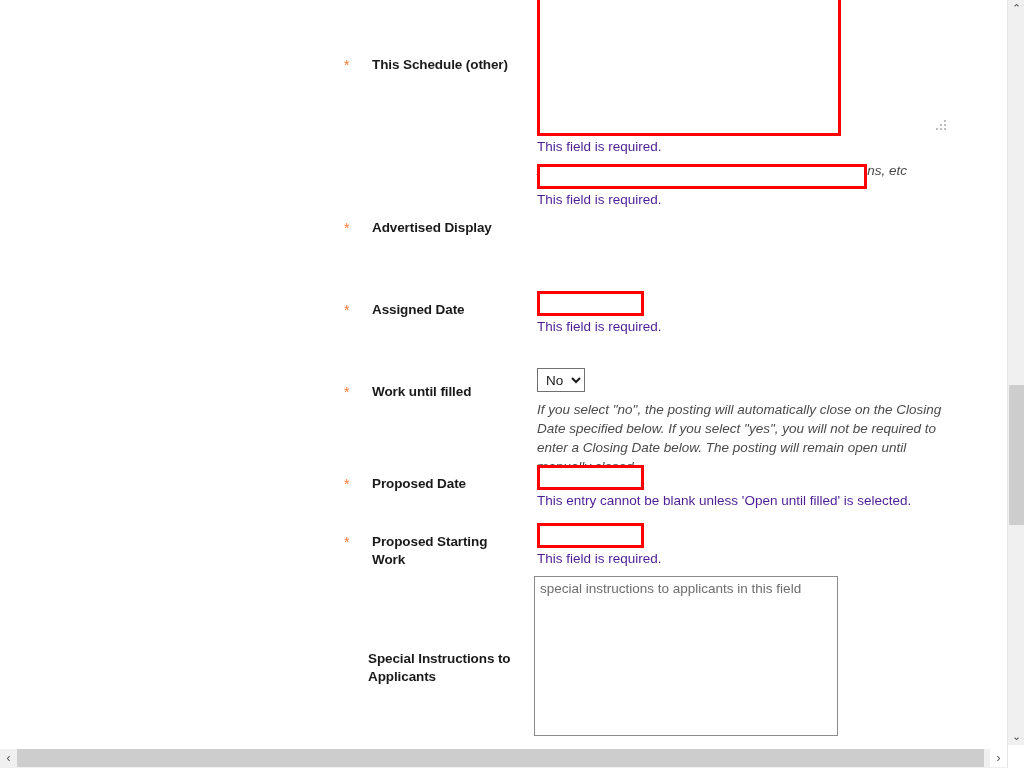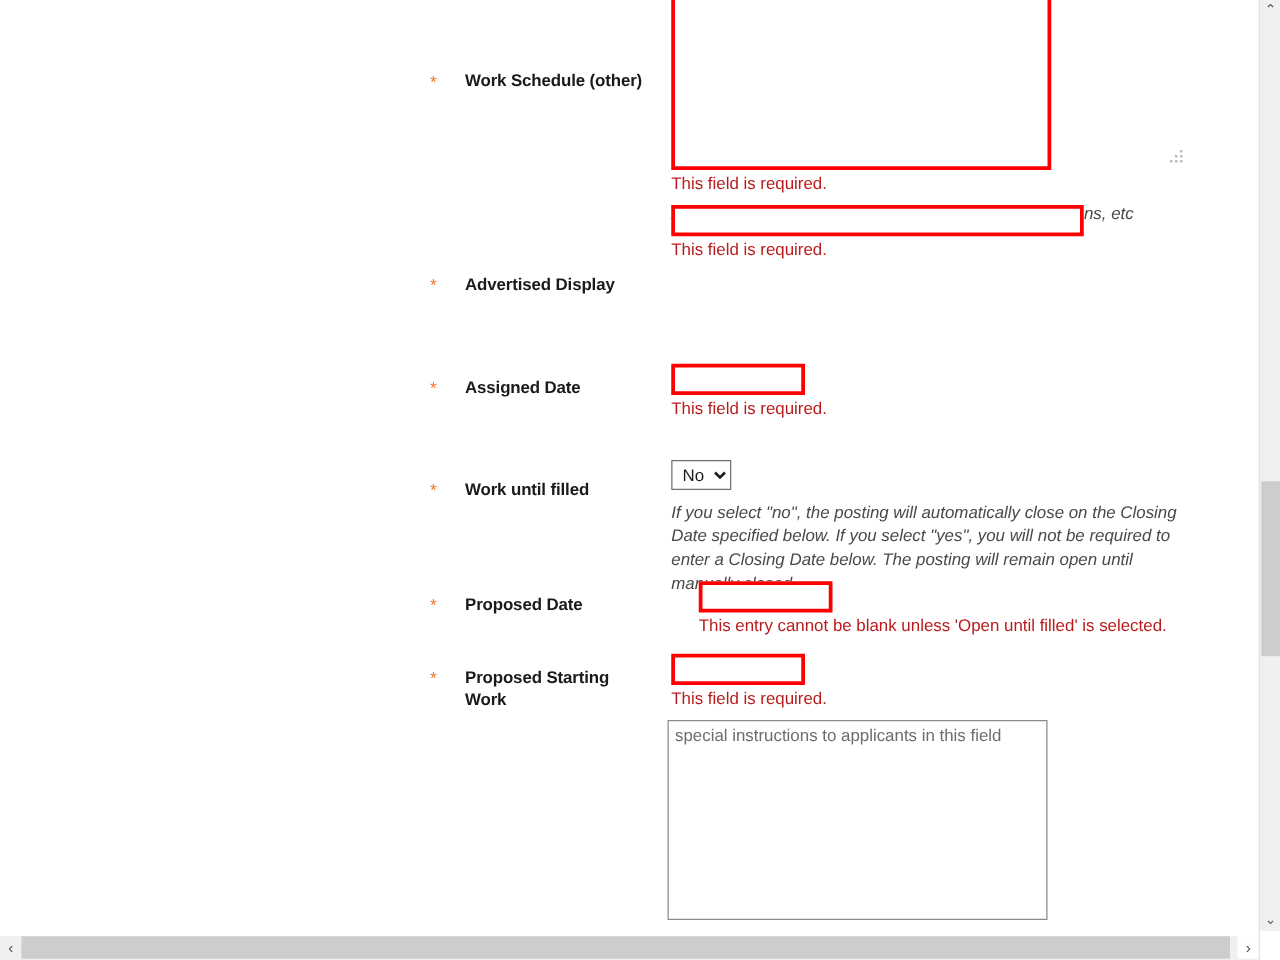--- a/index.html
+++ b/index.html
@@ -116,21 +116,21 @@
     font-size: 13.5px;
     color: #1a1a1a;
     border: 1px solid #707070;
     background: #ffffff;
     padding: 2px 4px;
     height: 24px;
     width: 48px;
   }
 
   .err {
-    color: #b91c1c;
+    color: #4c1d95;
     font-size: 13.5px;
     line-height: 17px;
     margin-top: 2px;
     white-space: nowrap;
   }
   .help {
     color: #4a4a4a;
     font-size: 13.5px;
     font-style: italic;
     line-height: 19px;
@@ -221,21 +221,21 @@
 <body>
 
 <div id="page">
 
   <div id="viewport">
     <div id="form-content">
 
       <div class="row" style="height:232px;">
         <div class="label-cell" style="top:128px;">
           <span class="star">*</span>
-          <span class="ltext">Work Schedule (other)</span>
+          <span class="ltext">This Schedule (other)</span>
         </div>
         <div class="field-cell" style="top:0px;">
           <div style="position:relative;">
             <textarea class="ta-error" rows="8" style="height: 208px;" placeholder=""></textarea>
             <span class="grip" style="right:6px; bottom:6px;">
               <i style="left:8px; top:0px;"></i>
               <i style="left:4px; top:4px;"></i>
                 <i style="left:8px; top:4px;"></i>
               <i style="left:0px; top:8px;"></i>
                 <i style="left:4px; top:8px;"></i>
@@ -278,38 +278,41 @@
           <select class="sel" id="open-until-filled-select"><option value="No">No</option><option value="Yes">Yes</option></select>
           <div class="help" style="margin-top:8px; width:420px;">If you select "no", the posting will automatically close on the Closing Date specified below. If you select "yes", you will not be required to enter a Closing Date below. The posting will remain open until manually closed.</div>
         </div>
       </div>
 
       <div class="row" style="height:58px;">
         <div class="label-cell" style="top:15px;">
           <span class="star">*</span>
           <span class="ltext">Proposed Date</span>
         </div>
-        <div class="field-cell" style="top:5px;margin-left:22px;">
+        <div class="field-cell" style="top:5px;">
           <input type="text" class="in-error in-date" value="" placeholder="" style="">
           <div class="err">This entry cannot be blank unless 'Open until filled' is selected.</div>
         </div>
       </div>
 
       <div class="row" style="height:58px;">
         <div class="label-cell" style="top:15px;">
           <span class="star">*</span>
           <span class="ltext">Proposed Starting Work</span>
         </div>
         <div class="field-cell" style="top:5px;">
           <input type="text" class="in-error in-date" value="" placeholder="" style="">
           <div class="err">This field is required.</div>
         </div>
       </div>
 
       <div class="row" style="height:200px;">
+        <div class="label-cell" style="top:74px; left:368px; width:180px;">
+          <span class="ltext" style="margin-left:0;">Special Instructions to Applicants</span>
+        </div>
         <div class="field-cell" style="top:0px; left:534px;">
           <textarea class="ta-plain" rows="8" style="height: 160px;" placeholder="">special instructions to applicants in this field</textarea>
         </div>
       </div>
 
     </div>
   </div>
 
   <div id="vscroll">
     <div class="sb-arrow" id="v-up">⌃</div>

